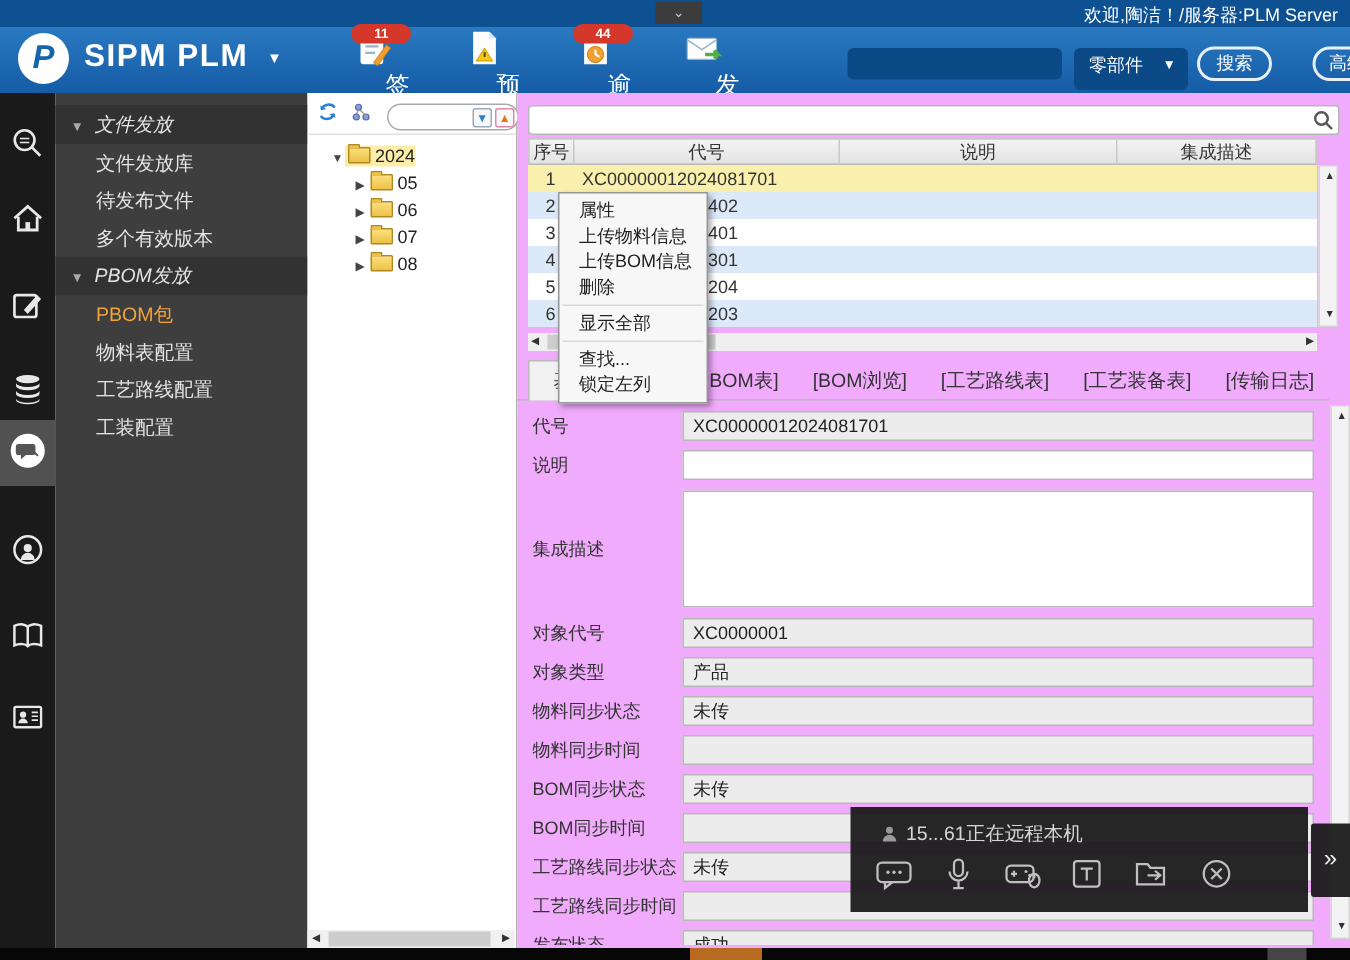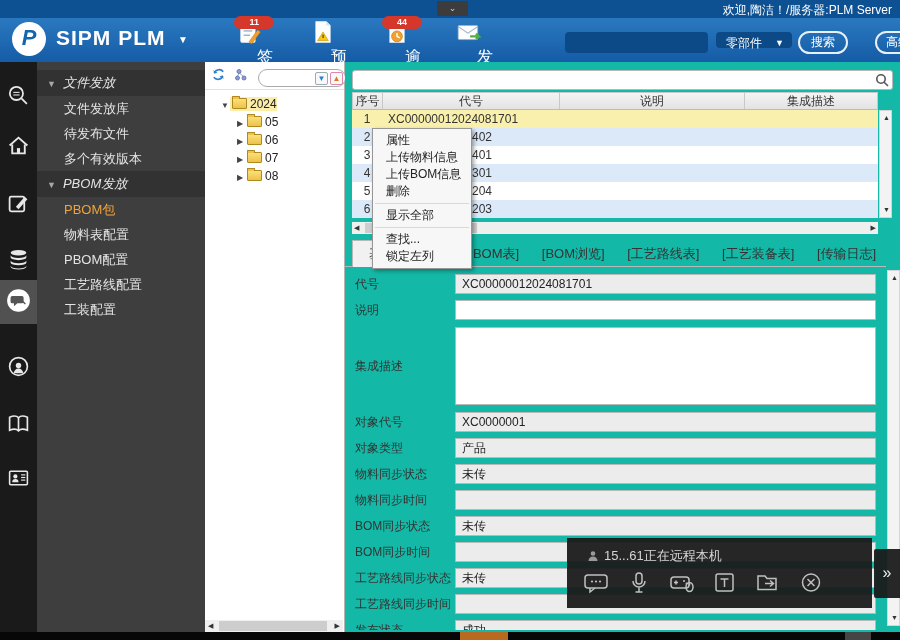--- a/index.html
+++ b/index.html
@@ -22,21 +22,21 @@
   .app-title { position:absolute; left:56px; top:8px; color:#fff; font-size:21px; font-weight:bold; letter-spacing:1px; }
   .title-caret { position:absolute; left:178px; top:16px; color:#fff; font-size:10px; }
   .tool { position:absolute; top:1px; width:62px; height:42px; text-align:center; cursor:pointer; }
   .tool .tico { position:relative; height:27px; }
   .tool .tlabel { color:#fff; font-size:16px; margin-top:1px;margin-left:32px; }
   .badge { position:absolute; top:-3px; right:6px; min-width:15px; height:13px; background:#d6372b;
     border-radius:7px; color:#fff; font-size:9px; line-height:13px; padding:0 15px; font-weight:bold; }
   .badge:empty { display:none; }
   .hsearch { position:absolute; left:565px; top:14px; width:143px; height:21px; background:#0c4a87;
     border:none; border-radius:4px; color:#fff; padding:0 8px; font-size:12px; outline:none; }
-  .hdropdown { position:absolute; left:716px; top:14px; width:76px; height:16px; background:#0c4a87;
+  .hdropdown { position:absolute; left:716px; top:14px; width:76px; height:28px; background:#0c4a87;
     border-radius:4px; color:#fff; font-size:12px; line-height:22px; padding-left:10px; cursor:pointer; }
   .hdropdown .dd-caret { position:absolute; right:8px; top:0; font-size:9px; }
   .hbtn { position:absolute; top:13px; height:23px; background:transparent; border:2px solid rgba(255,255,255,.9);
     border-radius:12px; color:#fff; font-size:12px; line-height:19px; text-align:center; cursor:pointer;
     font-family:inherit; }
   .hbtn.search { left:798px; width:50px; }
   .hbtn.adv { left:875px; width:46px; }
 
   
   .navstrip { position:absolute; left:0; top:62px; width:37px; bottom:8px; background:#1a1a1a; }
@@ -70,21 +70,21 @@
     background:linear-gradient(#fbe07a,#edc14a); border:1px solid #b08820; border-radius:1px; }
   .folder::before { content:''; position:absolute; top:-3px; left:-1px; width:6px; height:2px;
     background:#edc14a; border:1px solid #b08820; border-bottom:none; border-radius:1px 1px 0 0; }
   .sel-hl { background:#fceda8; }
   .tree-hscroll { position:absolute; left:0; right:1px; bottom:0; height:12px; background:#f0f0f0; }
   .sb-arrow { position:absolute; font-size:7px; color:#333; line-height:12px; }
   .tree-hscroll .la { left:3px; } .tree-hscroll .ra { right:3px; }
   .tree-hscroll .thumb { position:absolute; left:14px; top:1px; width:108px; height:10px; background:#cdcdcd; }
 
   
-  .main { position:absolute; left:345px; top:62px; right:0; bottom:8px; background:#14b8a6; }
+  .main { position:absolute; left:345px; top:62px; right:0; bottom:8px; background:#f0abfc; }
   .filterwrap { position:absolute; left:7px; top:8px; right:7px; height:20px; }
   .filterwrap input { width:100%; height:20px; border:1px solid #b8b8b8; border-radius:3px; padding:0 22px 0 6px;
     font-size:12px; outline:none; background:#fff; }
   .filterwrap svg { position:absolute; right:4px; top:3px; }
   .thead { position:absolute; left:7px; top:30px; width:526px; height:18px; display:flex;
     background:linear-gradient(#f4f4f4,#e3e3e3); border:1px solid #c8c8c8; border-bottom:1px solid #bbb;
     font-size:12px; color:#333; }
   .th { height:16px; line-height:16px; text-align:center; border-right:1px solid #c8c8c8; overflow:hidden; }
   .th:last-child { border-right:none; }
   .c-num { width:30px; } .c-code { width:177px; } .c-desc { width:185px; } .c-int { width:132px; }
@@ -297,21 +297,20 @@
       <span class="garrow">▼</span><span>文件发放</span>
     </div>
     <div class="side-item">文件发放库</div>
     <div class="side-item">待发布文件</div>
     <div class="side-item">多个有效版本</div>
     <div class="group-header">
       <span class="garrow">▼</span><span>PBOM发放</span>
     </div>
     <div class="side-item sel">PBOM包</div>
     <div class="side-item">物料表配置</div>
-    <div class="side-item">PBOM配置</div>
     <div class="side-item">工艺路线配置</div>
     <div class="side-item">工装配置</div>
   </div>
 
   <div class="treepanel">
     <div class="tree-toolbar">
       <span>
         <svg width="15" height="15" viewBox="0 0 16 16" fill="none" stroke="#2a7fd0" stroke-width="1.8">
             <path d="M13 5 A5.5 5.5 0 0 0 3.5 6.5"></path>
             <path d="M3 11 A5.5 5.5 0 0 0 12.5 9.5"></path>

